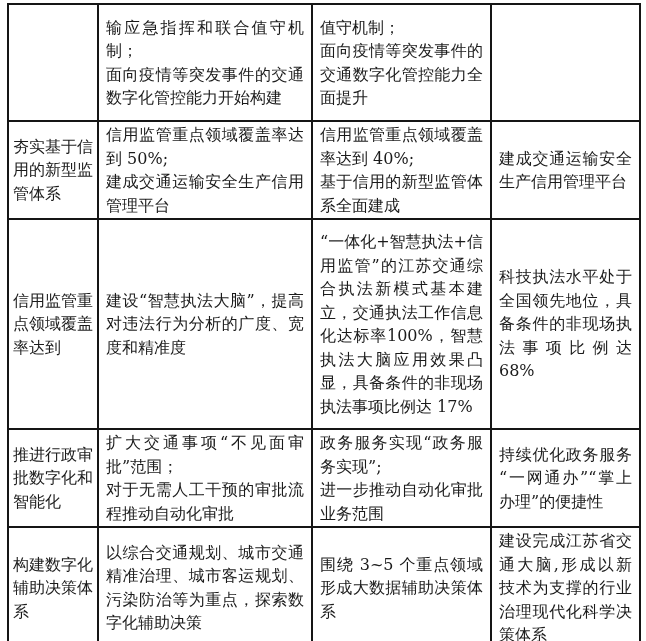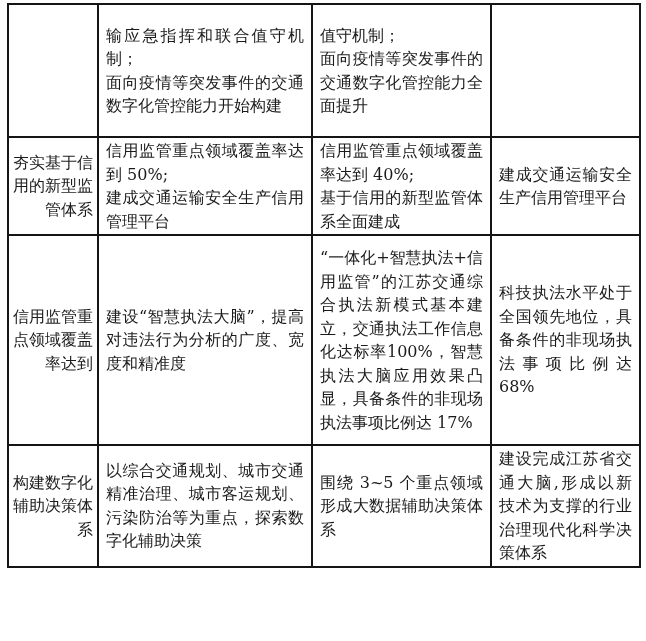--- a/index.html
+++ b/index.html
@@ -23,25 +23,25 @@
     padding: 1px 7px;
     font-size: 16px;
     line-height: 23.5px;
     color: #1b1b1b;
     text-align: justify;
     white-space: pre-line;
     overflow: hidden;
     word-break: break-word;
   }
   table.doc-table td.col-label {
-    text-align: right;
+    text-align: left;
     padding: 1px 4px;
   }
   
-  tr.r0 { height: 133px; }
+  tr.r0 { height: 117px; }
   tr.r1 { height: 91px; }
   tr.r2 { height: 210px; }
   tr.r3 { height: 94px; }
   tr.r4 { height: 110px; }
 </style>
 </head>
 <body>
 
 <table class="doc-table">
   <colgroup>
@@ -66,20 +66,28 @@
       <td>信用监管重点领域覆盖率达到 40%;
 基于信用的新型监管体系全面建成</td>
       <td>建成交通运输安全生产信用管理平台</td>
     </tr>
     <tr class="r2">
       <td class="col-label">信用监管重点领域覆盖率达到</td>
       <td>建设“智慧执法大脑”，提高对违法行为分析的广度、宽度和精准度</td>
       <td>“一体化+智慧执法+信用监管”的江苏交通综合执法新模式基本建立，交通执法工作信息化达标率100%，智慧执法大脑应用效果凸显，具备条件的非现场执法事项比例达 17%</td>
       <td>科技执法水平处于全国领先地位，具备条件的非现场执法事项比例达 68%</td>
     </tr>
+    <tr class="r3">
+      <td class="col-label">推进行政审批数字化和智能化</td>
+      <td>扩大交通事项“不见面审批”范围；
+对于无需人工干预的审批流程推动自动化审批</td>
+      <td>政务服务实现“政务服务实现”;
+进一步推动自动化审批业务范围</td>
+      <td>持续优化政务服务 “一网通办”“掌上办理”的便捷性</td>
+    </tr>
     <tr class="r4">
       <td class="col-label">构建数字化辅助决策体系</td>
       <td>以综合交通规划、城市交通精准治理、城市客运规划、污染防治等为重点，探索数字化辅助决策</td>
       <td>围绕 3~5 个重点领域形成大数据辅助决策体系</td>
       <td>建设完成江苏省交通大脑,形成以新技术为支撑的行业治理现代化科学决策体系</td>
     </tr>
   </tbody>
 </table>
 
 </body></html>

